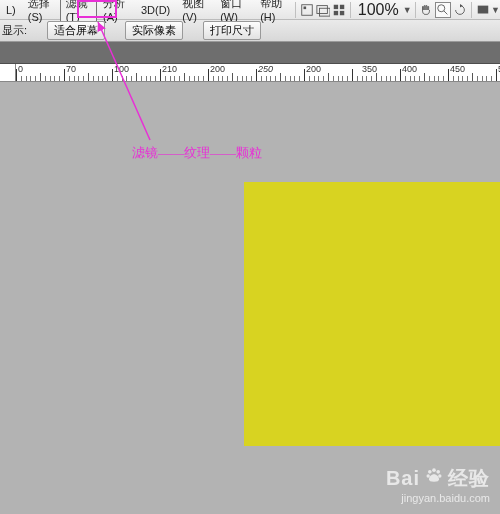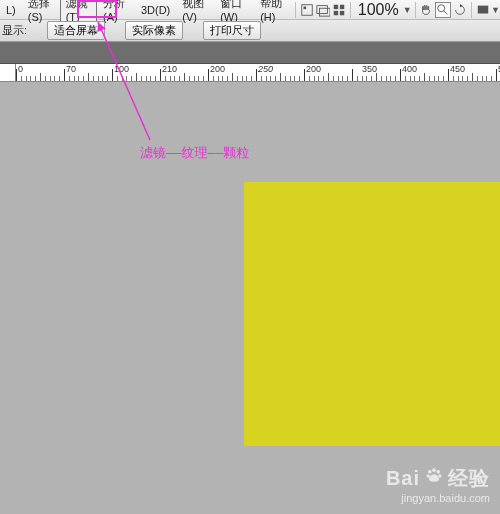--- a/index.html
+++ b/index.html
@@ -31,21 +31,21 @@
   .ruler .med { position:absolute; bottom:0; width:1px; height:8px; background:#555; }
   .ruler .num { position:absolute; top:0; font-size:9px; color:#333; }
   .ruler-corner { position:absolute; left:0; top:0; width:16px; height:18px; border-right:1px solid #888; background:#fff; }
 
   
   .canvas { position:absolute; left:0; right:0; top:82px; bottom:0; background:#b3b3b3; }
   .square { position:absolute; left:244px; top:100px; width:256px; height:264px; background:#d8d321; }
 
   
   .anno-svg { position:absolute; left:0; top:0; pointer-events:none; }
-  .anno-text { position:absolute; left:140px; top:144px; color:#e82fd6; font-size:13px; font-family: Liberation Mono, monospace; }
+  .anno-text { position:absolute; left:132px; top:144px; color:#e82fd6; font-size:13px; font-family: Liberation Serif, serif; }
   .anno-box { position:absolute; left:77px; top:0; width:40px; height:18px; border:2px solid #e82fd6; pointer-events:none; }
 
   
   .watermark { position:absolute; right:10px; bottom:10px; text-align:right; color:#fff; opacity:.7; }
   .watermark .logo { font-size:20px; font-weight:bold; letter-spacing:1px; display:flex; align-items:center; justify-content:flex-end; gap:4px; }
   .watermark .paw svg { width:20px; height:20px; }
   .watermark .sub { font-size:11px; }
 </style>
 </head>
 <body>

